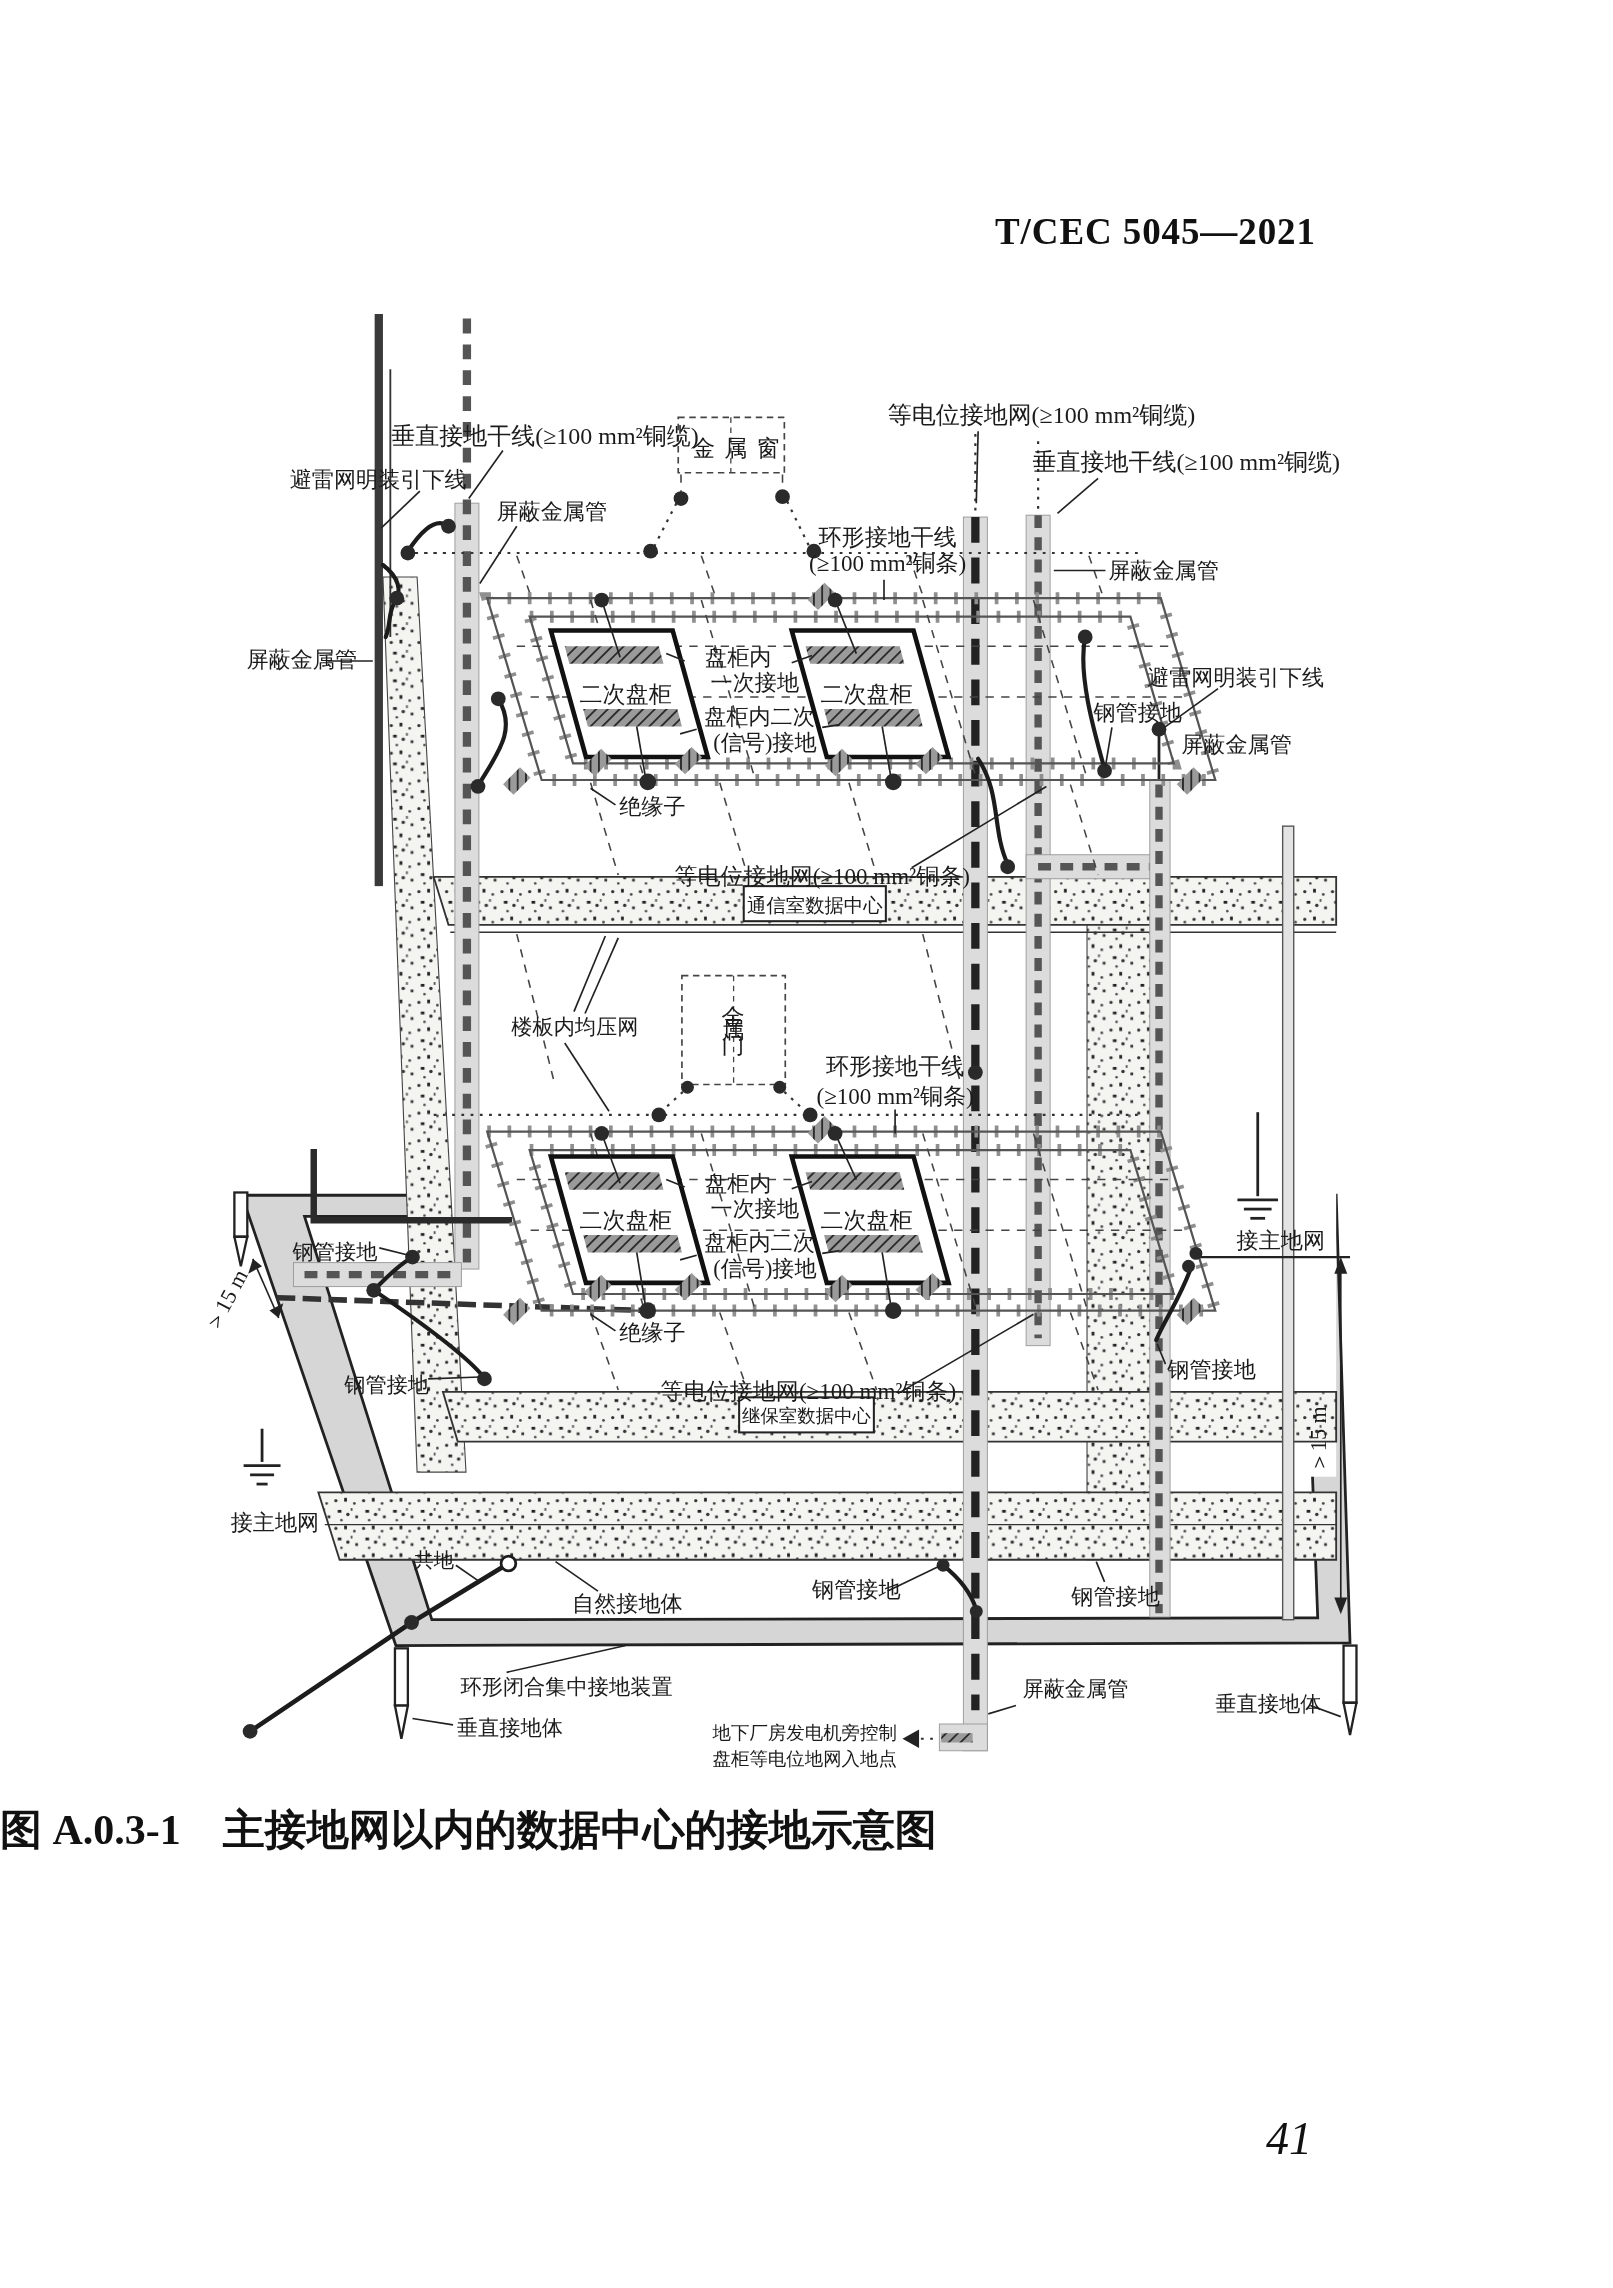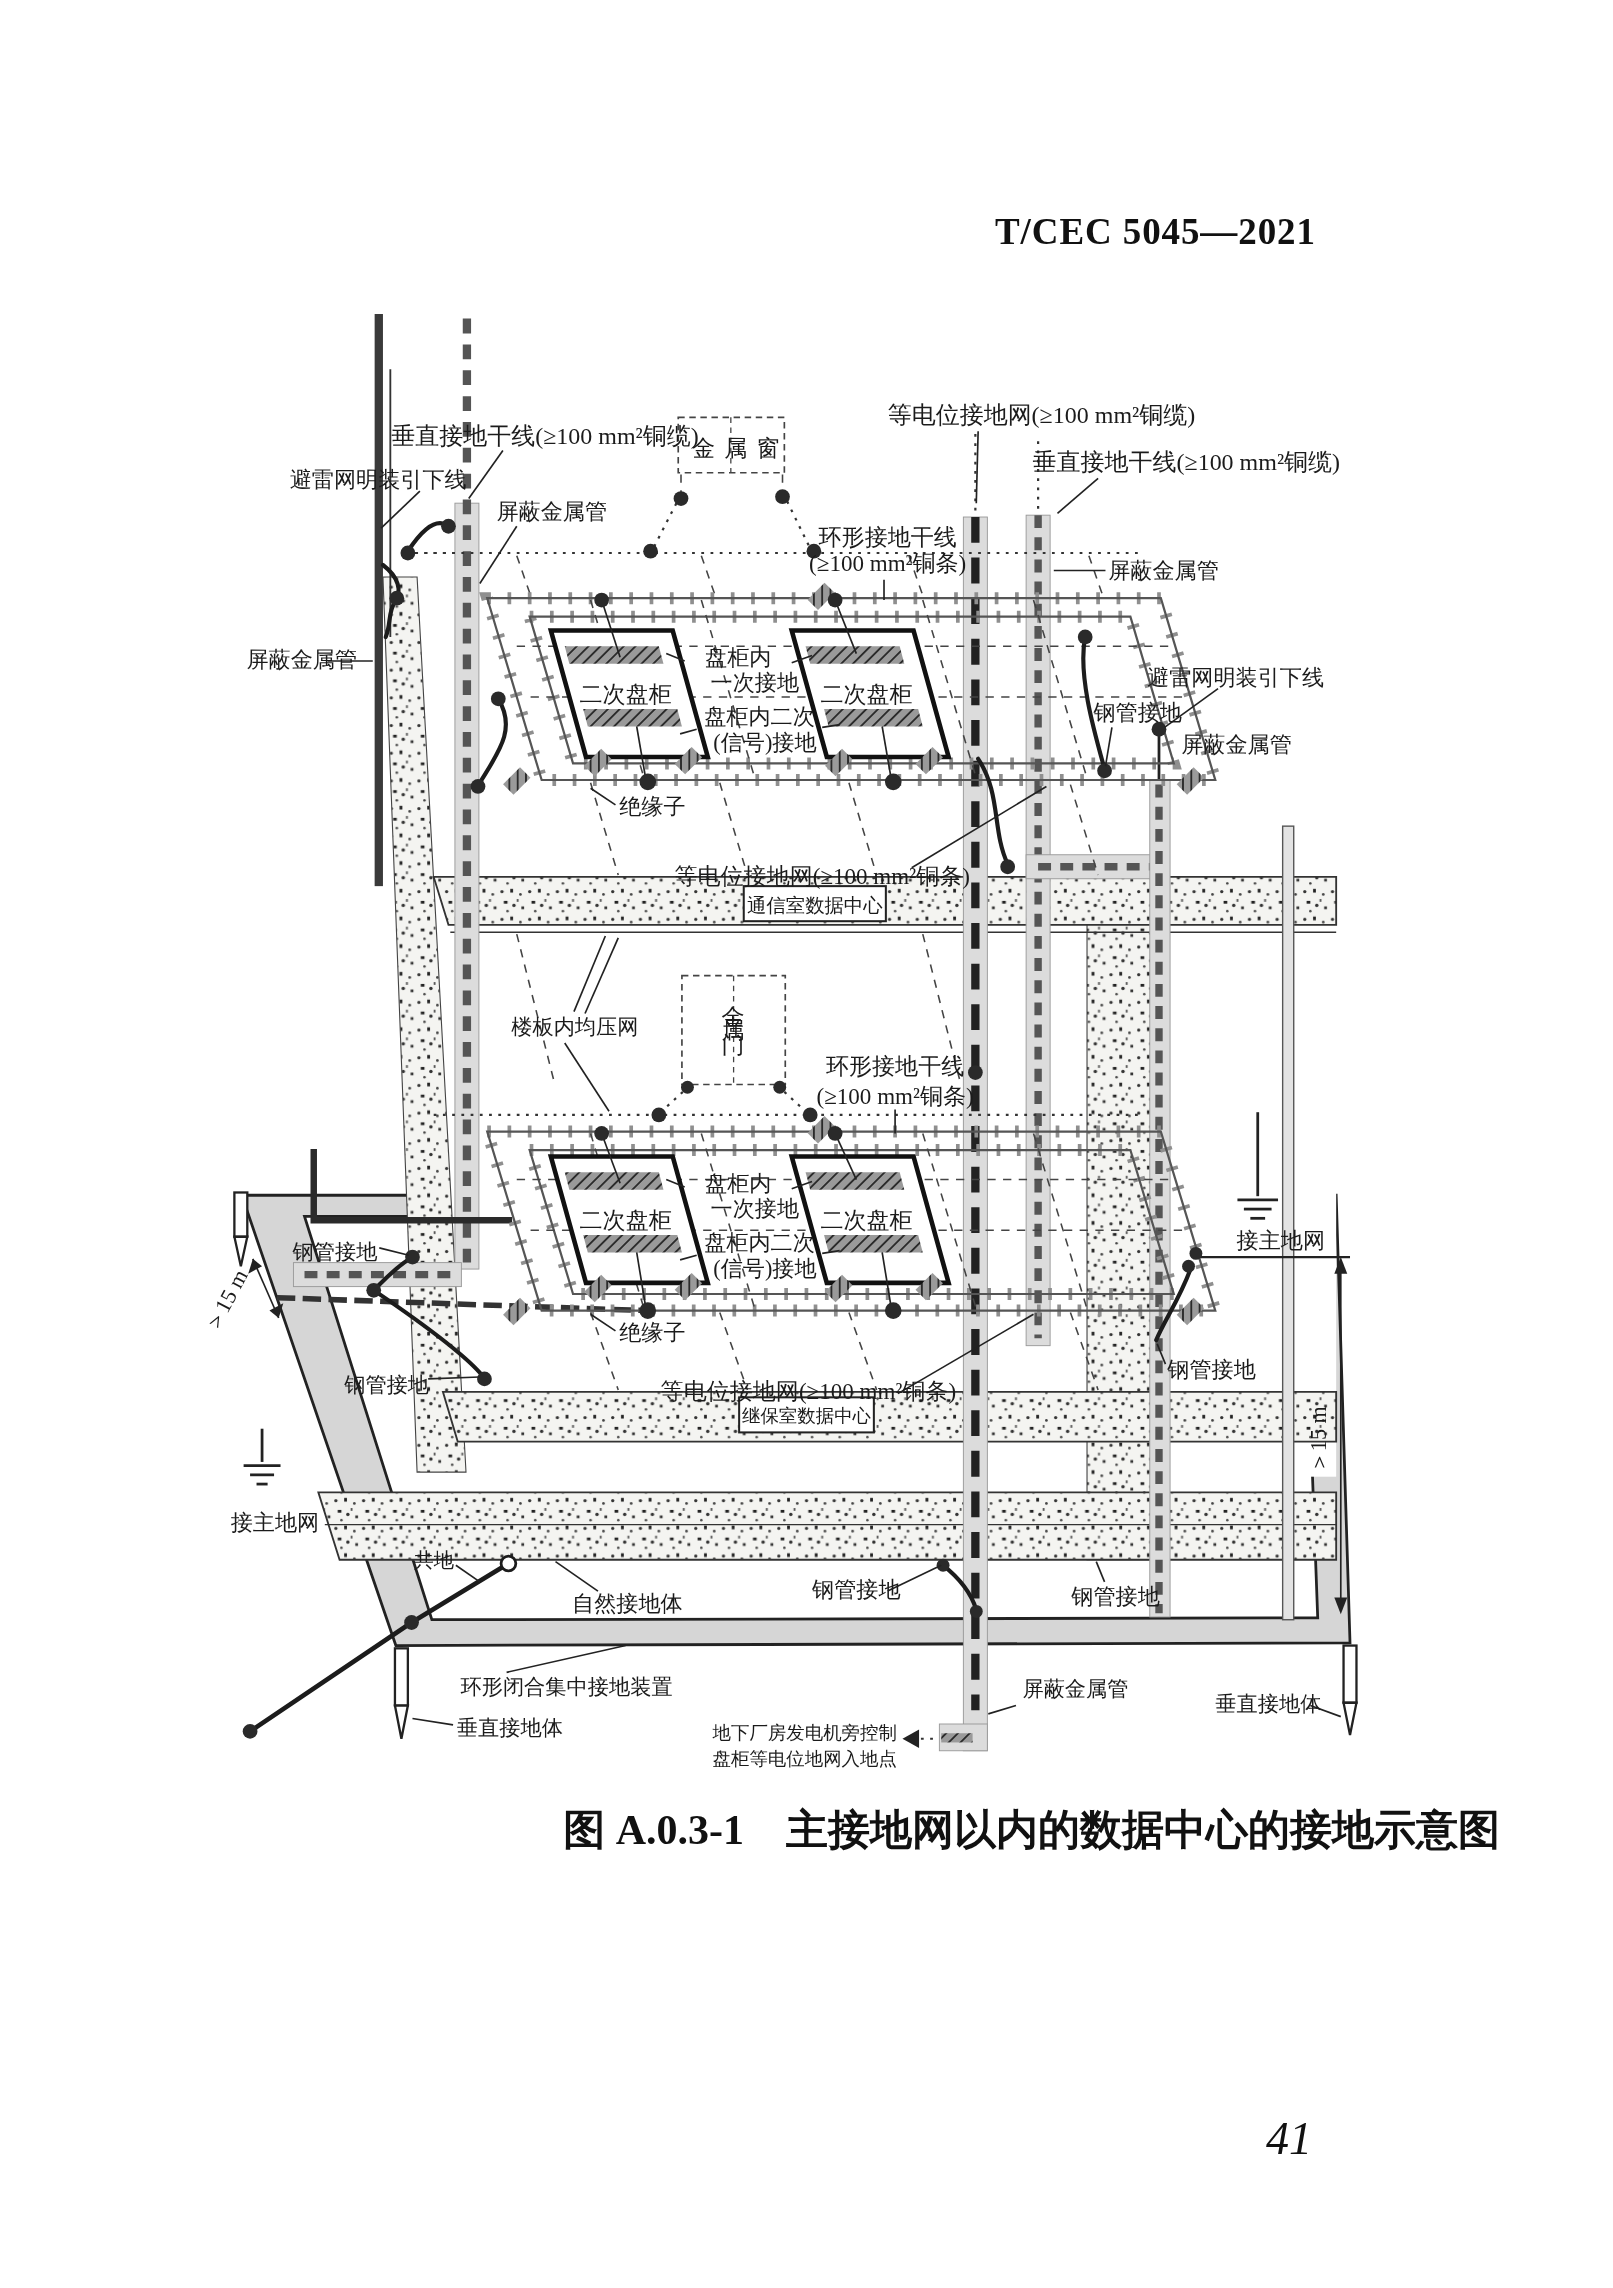--- a/index.html
+++ b/index.html
@@ -4,21 +4,21 @@
 <style>
   html,body{margin:0;padding:0;background:#ffffff;}
   #page{position:relative;width:1613px;height:2289px;background:#ffffff;overflow:hidden;
         font-family:"Liberation Serif","DejaVu Serif",serif;border-radius:17px;}
   #page svg{position:absolute;left:0;top:0;}
   .lbl{fill:#1b1b1b;font-family:"Liberation Serif","DejaVu Serif",serif;}
   .s22{font-size:22px}.s23{font-size:23px}.s24{font-size:24px}.s25{font-size:25px}
   .s26{font-size:26px}.s20{font-size:20px}.s21{font-size:21px}
   .hdr{position:absolute;left:995px;top:210px;font-size:37px;font-weight:bold;color:#111;
        letter-spacing:0.9px;}
-  .cap{position:absolute;left:0;top:1802px;width:1500px;text-align:right;font-size:42px;
+  .cap{position:absolute;left:0;top:1802px;width:1500px;text-align:left;font-size:42px;
        font-weight:600;color:#111;}
   .pgnum{position:absolute;left:1266px;top:2069px;font-size:46px;font-style:italic;color:#111;margin-top:43px;}
   .ldr{stroke:#222;stroke-width:1.8;fill:none}
   .dotl{stroke:#333;stroke-width:2.4;stroke-dasharray:3 7;fill:none}
   .dashl{stroke:#444;stroke-width:1.7;stroke-dasharray:9 8;fill:none}
   .band{stroke:#8f8f8f;stroke-width:13;stroke-dasharray:4 18;fill:none}
   .bandline{stroke:#555;stroke-width:2.4;fill:none}
   .cab{fill:#ffffff;stroke:#111;stroke-width:5}
   .wavy{stroke:#1c1c1c;stroke-width:4.5;fill:none;stroke-linecap:round}
   .dot{fill:#2a2a2a}

